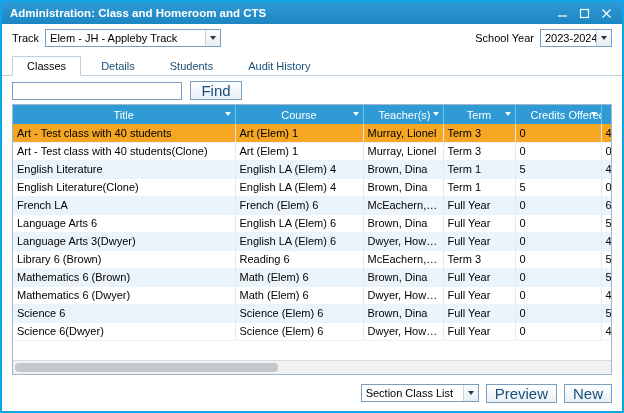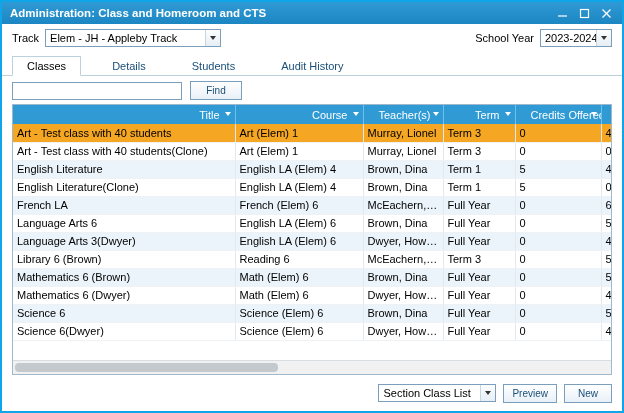--- a/index.html
+++ b/index.html
@@ -104,21 +104,21 @@
     border: 1px solid #2f9ad4;
     font-weight: normal;
   }
   
   .tabs-secondary {
     height: 24px;
     display: flex;
     align-items: flex-end;
     padding: 0 10px;
     flex: 0 0 auto;
-    gap: 16px;
+    gap: 5px;
     border-bottom: 1px solid #bcd0de;
   }
   .tab-s {
     height: 20px;
     padding: 0 14px;
     display: flex; align-items: center;
     font-size: 11px;
     color: #1a4f78;
     border: 1px solid transparent;
     border-bottom: none;
@@ -149,21 +149,21 @@
     padding: 0 3px;
     font-family: "Liberation Sans", sans-serif;
   }
   .btn {
     height: 19px;
     min-width: 52px;
     padding: 0 8px;
     border: 1px solid #7b9ebd;
     background: linear-gradient(#ffffff, #e8f0f7);
     color: #1a4f78;
-    font-size: 10px;
+    font-size: 15px;
     font-family: "Liberation Sans", sans-serif;
     display: inline-flex; align-items: center; justify-content: center;
   }
 
   
   .grid-wrap {
     margin: 0 10px;
     border: 1px solid #9fb8cc;
     flex: 1 1 auto;
     display: flex;
@@ -175,21 +175,21 @@
   table.grid {
     border-collapse: collapse;
     width: 100%;
     table-layout: fixed;
     font-size: 11px;
   }
   table.grid th {
     background: #2f9ad4;
     color: #ffffff;
     font-weight: normal;
-    text-align: right;
+    text-align: center;
     height: 19px;
     padding: 0 15px;
     border-right: 1px solid #6fc0e8;
     position: relative;
     white-space: nowrap;
     overflow: hidden;
   }
   th .hcaret {
     position: absolute;
     right: 4px; top: 7px;

